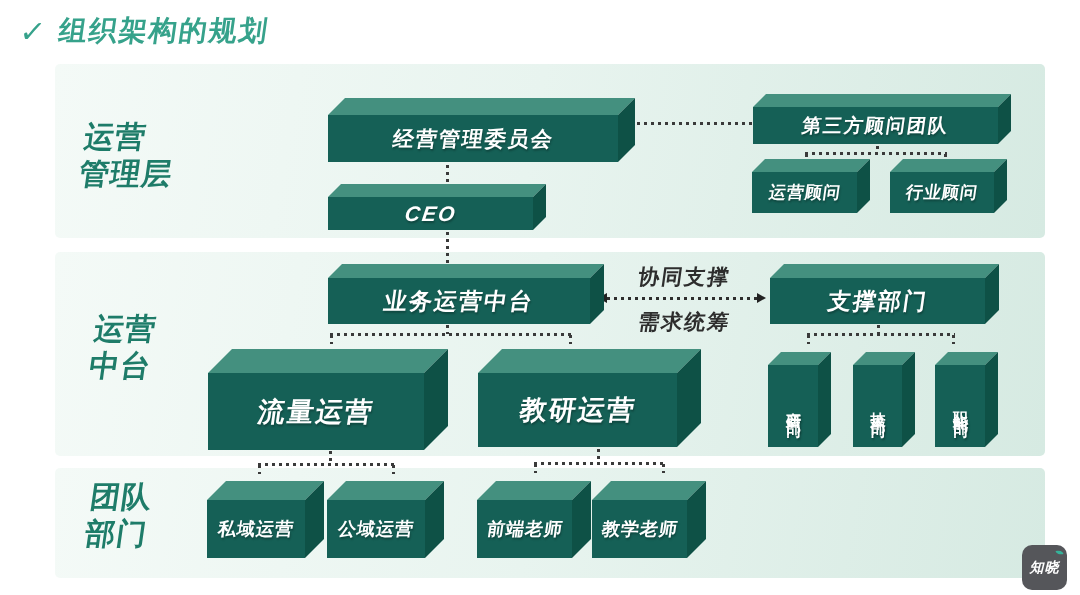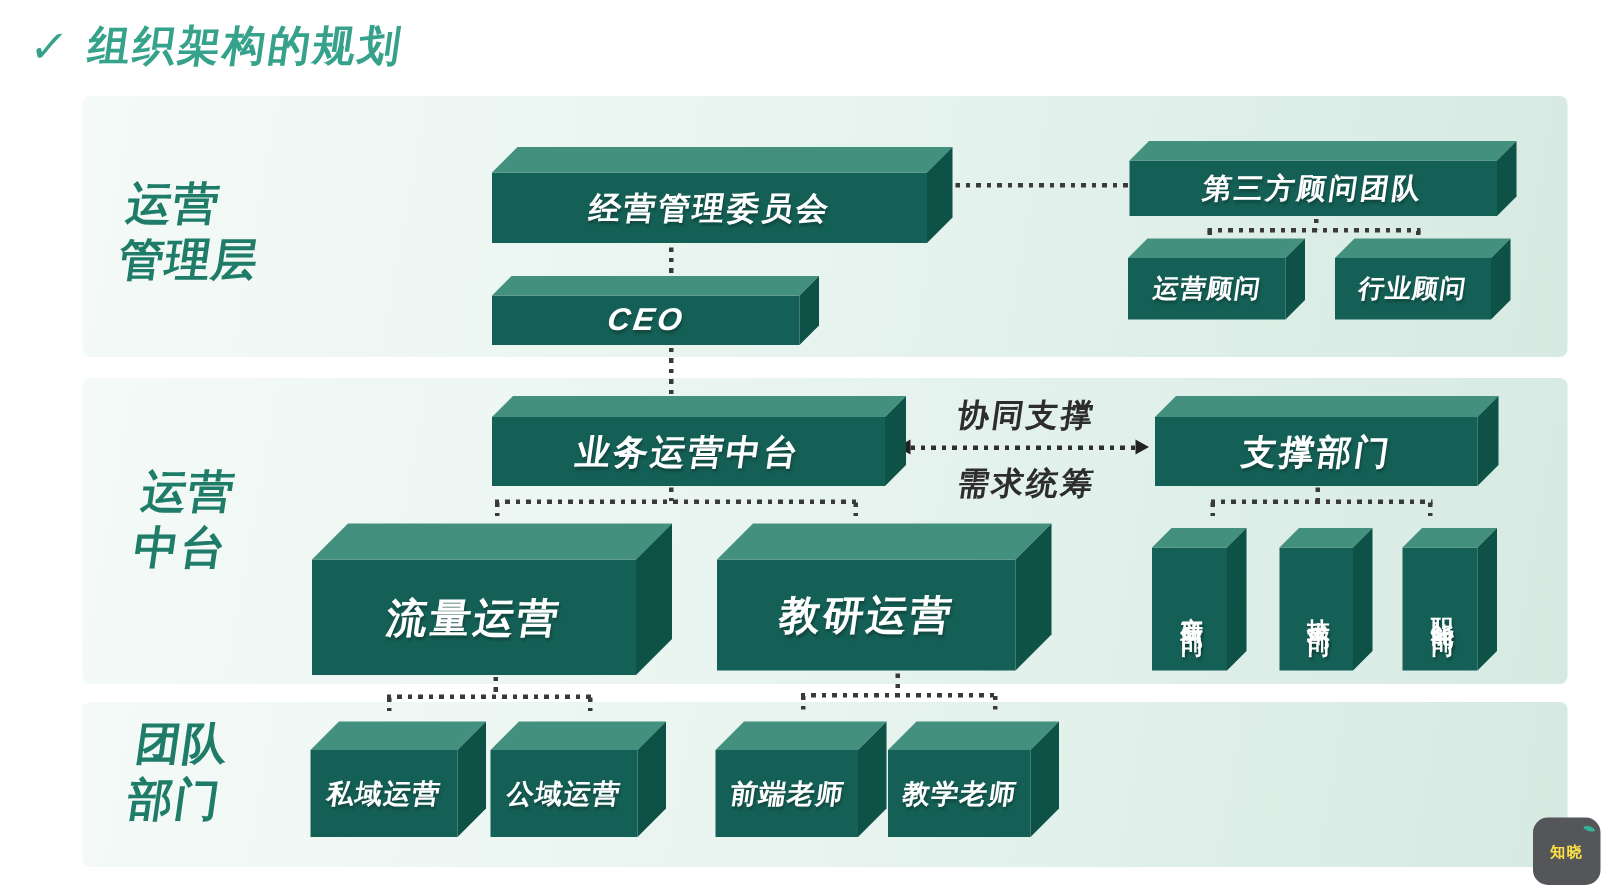--- a/index.html
+++ b/index.html
@@ -34,21 +34,21 @@
   .dbl-arrow{position:absolute;height:3px;
     background-image:repeating-linear-gradient(90deg,#2e2e2e 0 3px,transparent 3px 7px);}
   .ah{position:absolute;width:0;height:0;border-style:solid;border-color:transparent;}
   .ah.l{border-width:5px 9px 5px 0;border-right-color:#222222;left:-9px;top:-4px;}
   .ah.r{border-width:5px 0 5px 9px;border-left-color:#222222;right:-9px;top:-4px;}
   .arrow-label{position:absolute;color:#2d2d2d;font-size:21px;font-weight:800;text-align:center;
     letter-spacing:2px;transform:skewX(-8deg);}
   
   .logo{position:absolute;left:1022px;top:545px;width:45px;height:45px;border-radius:10px;
     background:#55565a;display:flex;align-items:center;justify-content:center;}
-  .logo-text{color:#fde047;font-size:10px;font-weight:800;letter-spacing:1px;}
+  .logo-text{color:#ffffff;font-size:14px;font-weight:800;letter-spacing:1px;font-style:italic;}
   .sprout{position:absolute;right:4px;top:5px;width:7px;height:5px;background:#35b29a;
     border-radius:0 100% 0 100%;transform:rotate(-15deg);}
 </style>
 </head>
 <body>
 
 <div class="canvas">
 
   <div class="title-row">
     <span class="check">✓</span>

